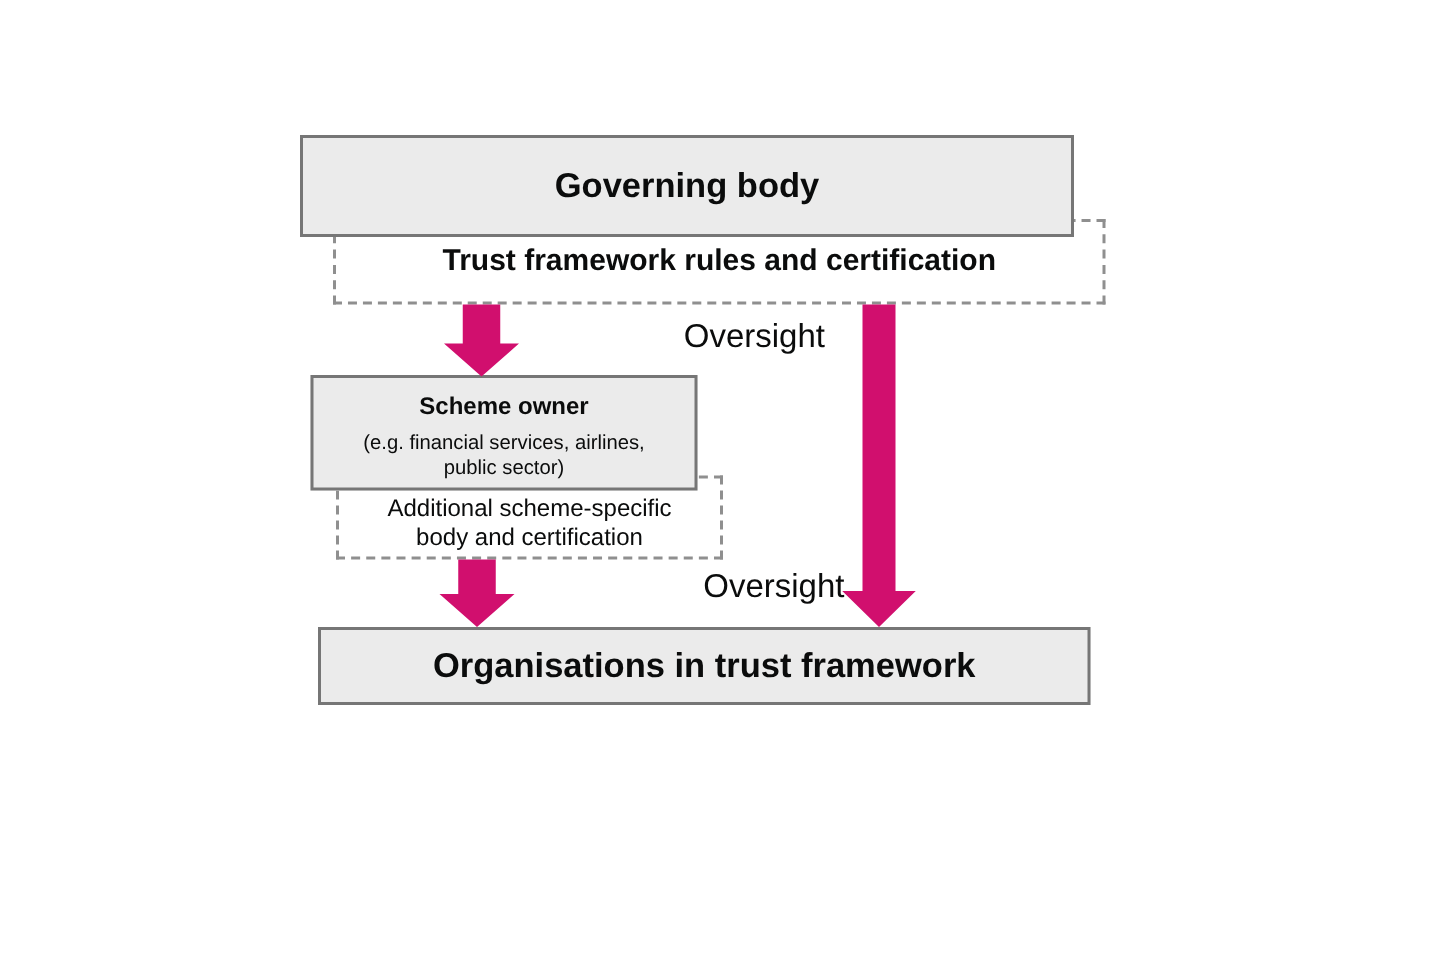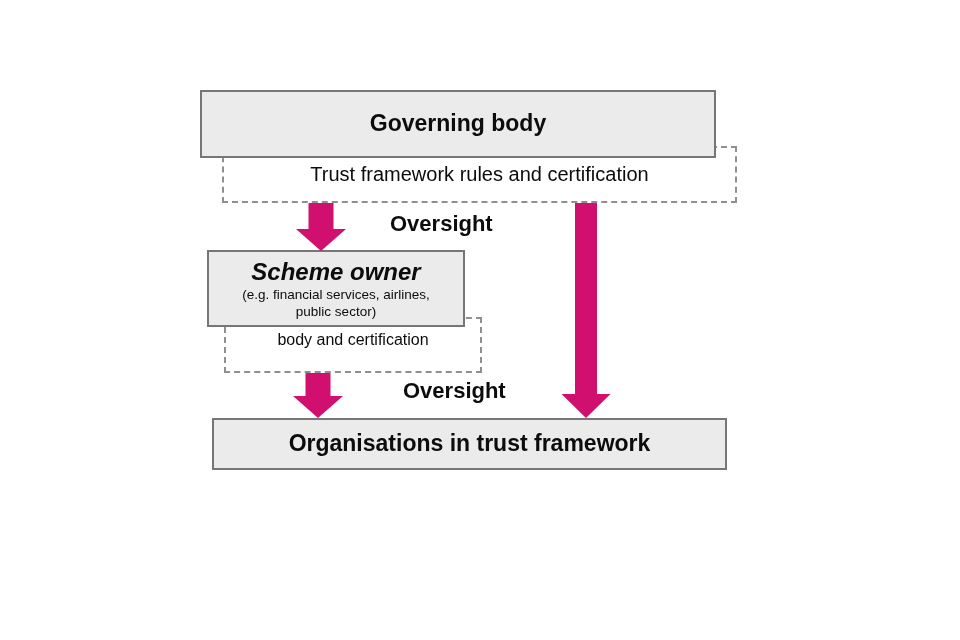--- a/index.html
+++ b/index.html
@@ -14,31 +14,31 @@
     display:flex;align-items:center;justify-content:center;
     text-align:center;z-index:2;
   }
   .box-dashed{
     position:absolute;box-sizing:border-box;
     border:2px dashed var(--dashed-border,#8f8f8f);
     background:transparent;z-index:1;text-align:center;
   }
   .title{font-weight:bold;font-size:23px;line-height:1.1;}
   #governing-body-box{left:200px;top:90px;width:516px;height:68px;}
-  #trust-framework-box{left:222px;top:146px;width:515px;height:57px;}
+  #trust-framework-box{left:222px;top:146px;width:515px;height:57px;font-weight:bold;}
   #trust-framework-box .note{font-size:20px;line-height:22px;padding-top:15px;}
   #scheme-owner-box{left:207px;top:250px;width:258px;height:77px;flex-direction:column;padding-top:2px;}
-  #scheme-owner-box .title{font-size:24px;line-height:24px;font-style:italic;}
+  #scheme-owner-box .title{font-size:16px;line-height:24px;}
   #scheme-owner-box .subtitle{font-weight:normal;font-size:13.5px;line-height:17px;padding:2px 6px 0 6px;}
   #scheme-note-box{left:224px;top:317px;width:258px;height:56px;}
   #scheme-note-box .note{font-size:16px;line-height:19px;padding-top:11px;}
   #organisations-box{left:212px;top:418px;width:515px;height:52px;}
   .oversight{
-    position:absolute;z-index:4;font-weight:bold;font-size:22px;
-    width:160px;text-align:left;line-height:24px;
+    position:absolute;z-index:4;font-weight:normal;font-size:22px;
+    width:160px;text-align:right;line-height:24px;
   }
   #oversight-top{left:390px;top:212px;}
   #oversight-bottom{left:403px;top:379px;}
   #arrow-layer{position:absolute;left:0;top:0;z-index:3;pointer-events:none;}
   .arrow{fill:var(--accent-pink,#d10f6e);}
 </style>
 </head>
 <body>
 
 <div id="canvas">
@@ -46,20 +46,21 @@
   <div class="box-dashed" id="trust-framework-box">
     <div class="note">Trust framework rules and certification</div>
   </div>
 
   <div class="box-solid" id="governing-body-box">
     <div class="title">Governing body</div>
   </div>
 
   <div class="box-dashed" id="scheme-note-box">
     <div class="note">
+      <div>Additional scheme-specific</div>
       <div>body and certification</div>
     </div>
   </div>
 
   <div class="box-solid" id="scheme-owner-box">
     <div class="title">Scheme owner</div>
     <div class="subtitle">
       <div>(e.g. financial services, airlines,</div>
       <div>public sector)</div>
     </div>

